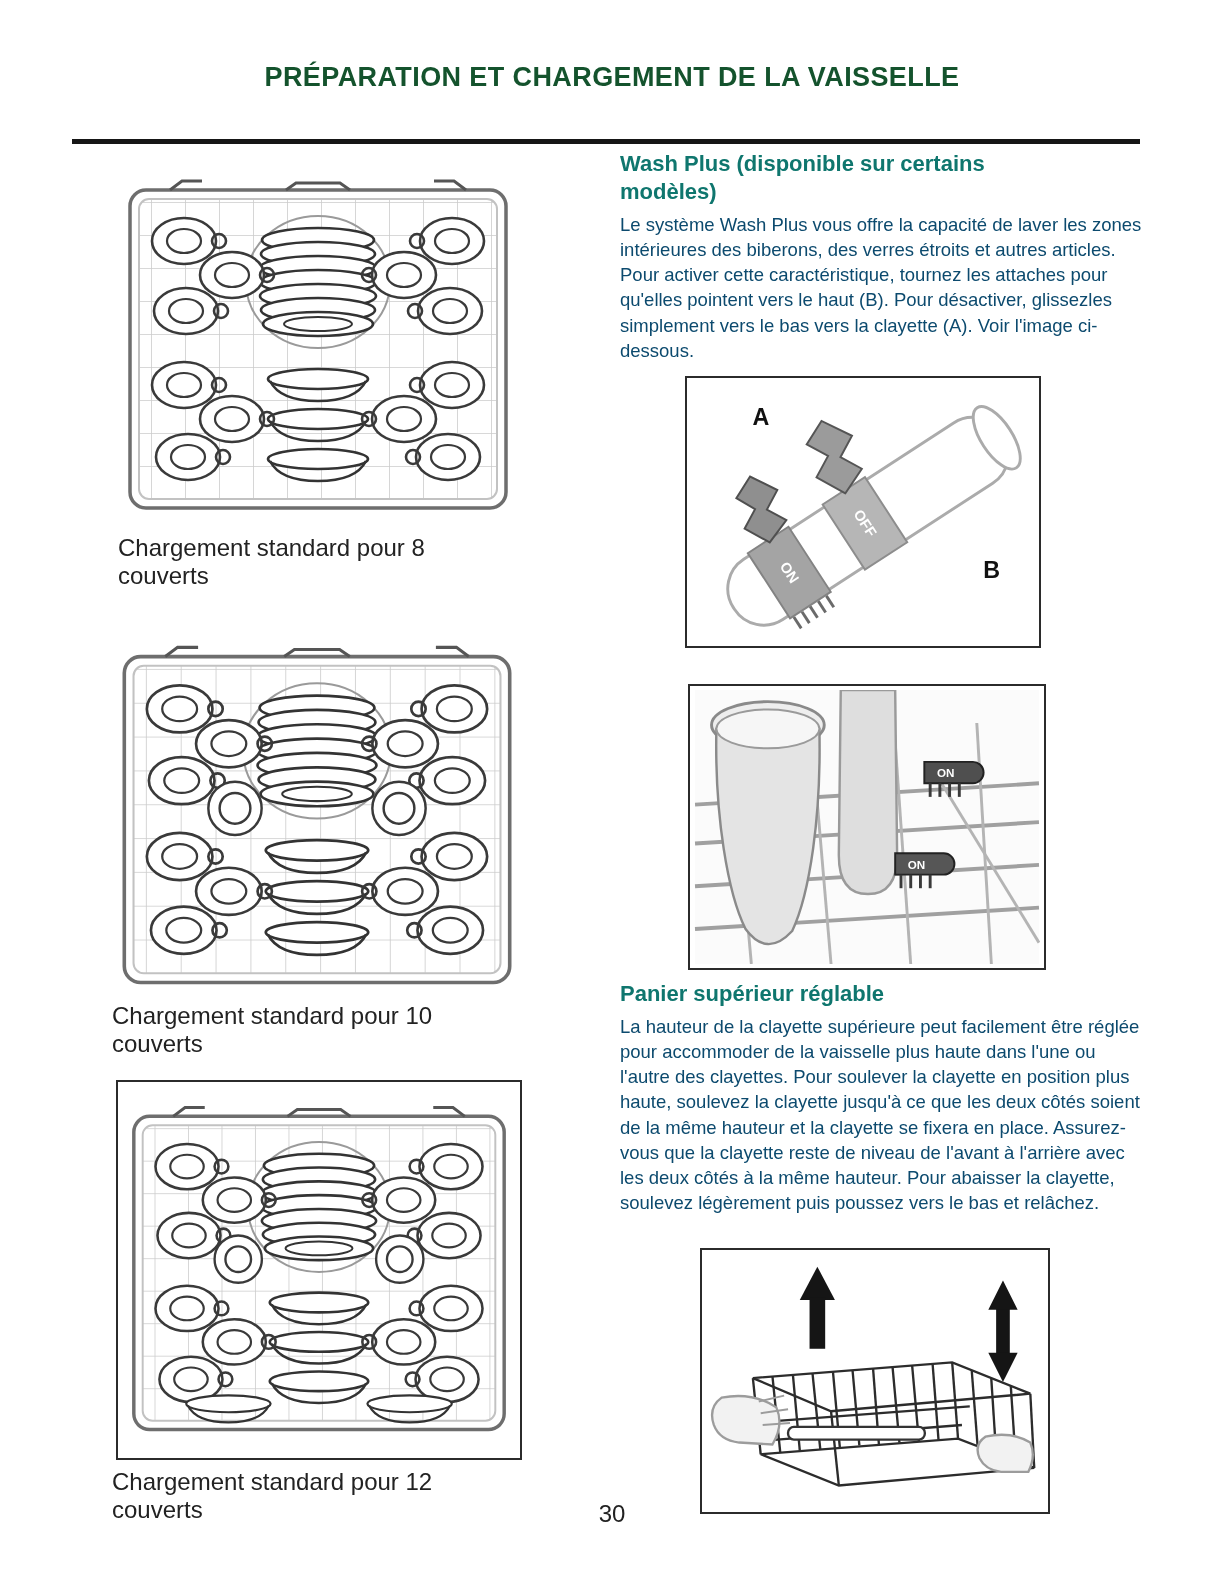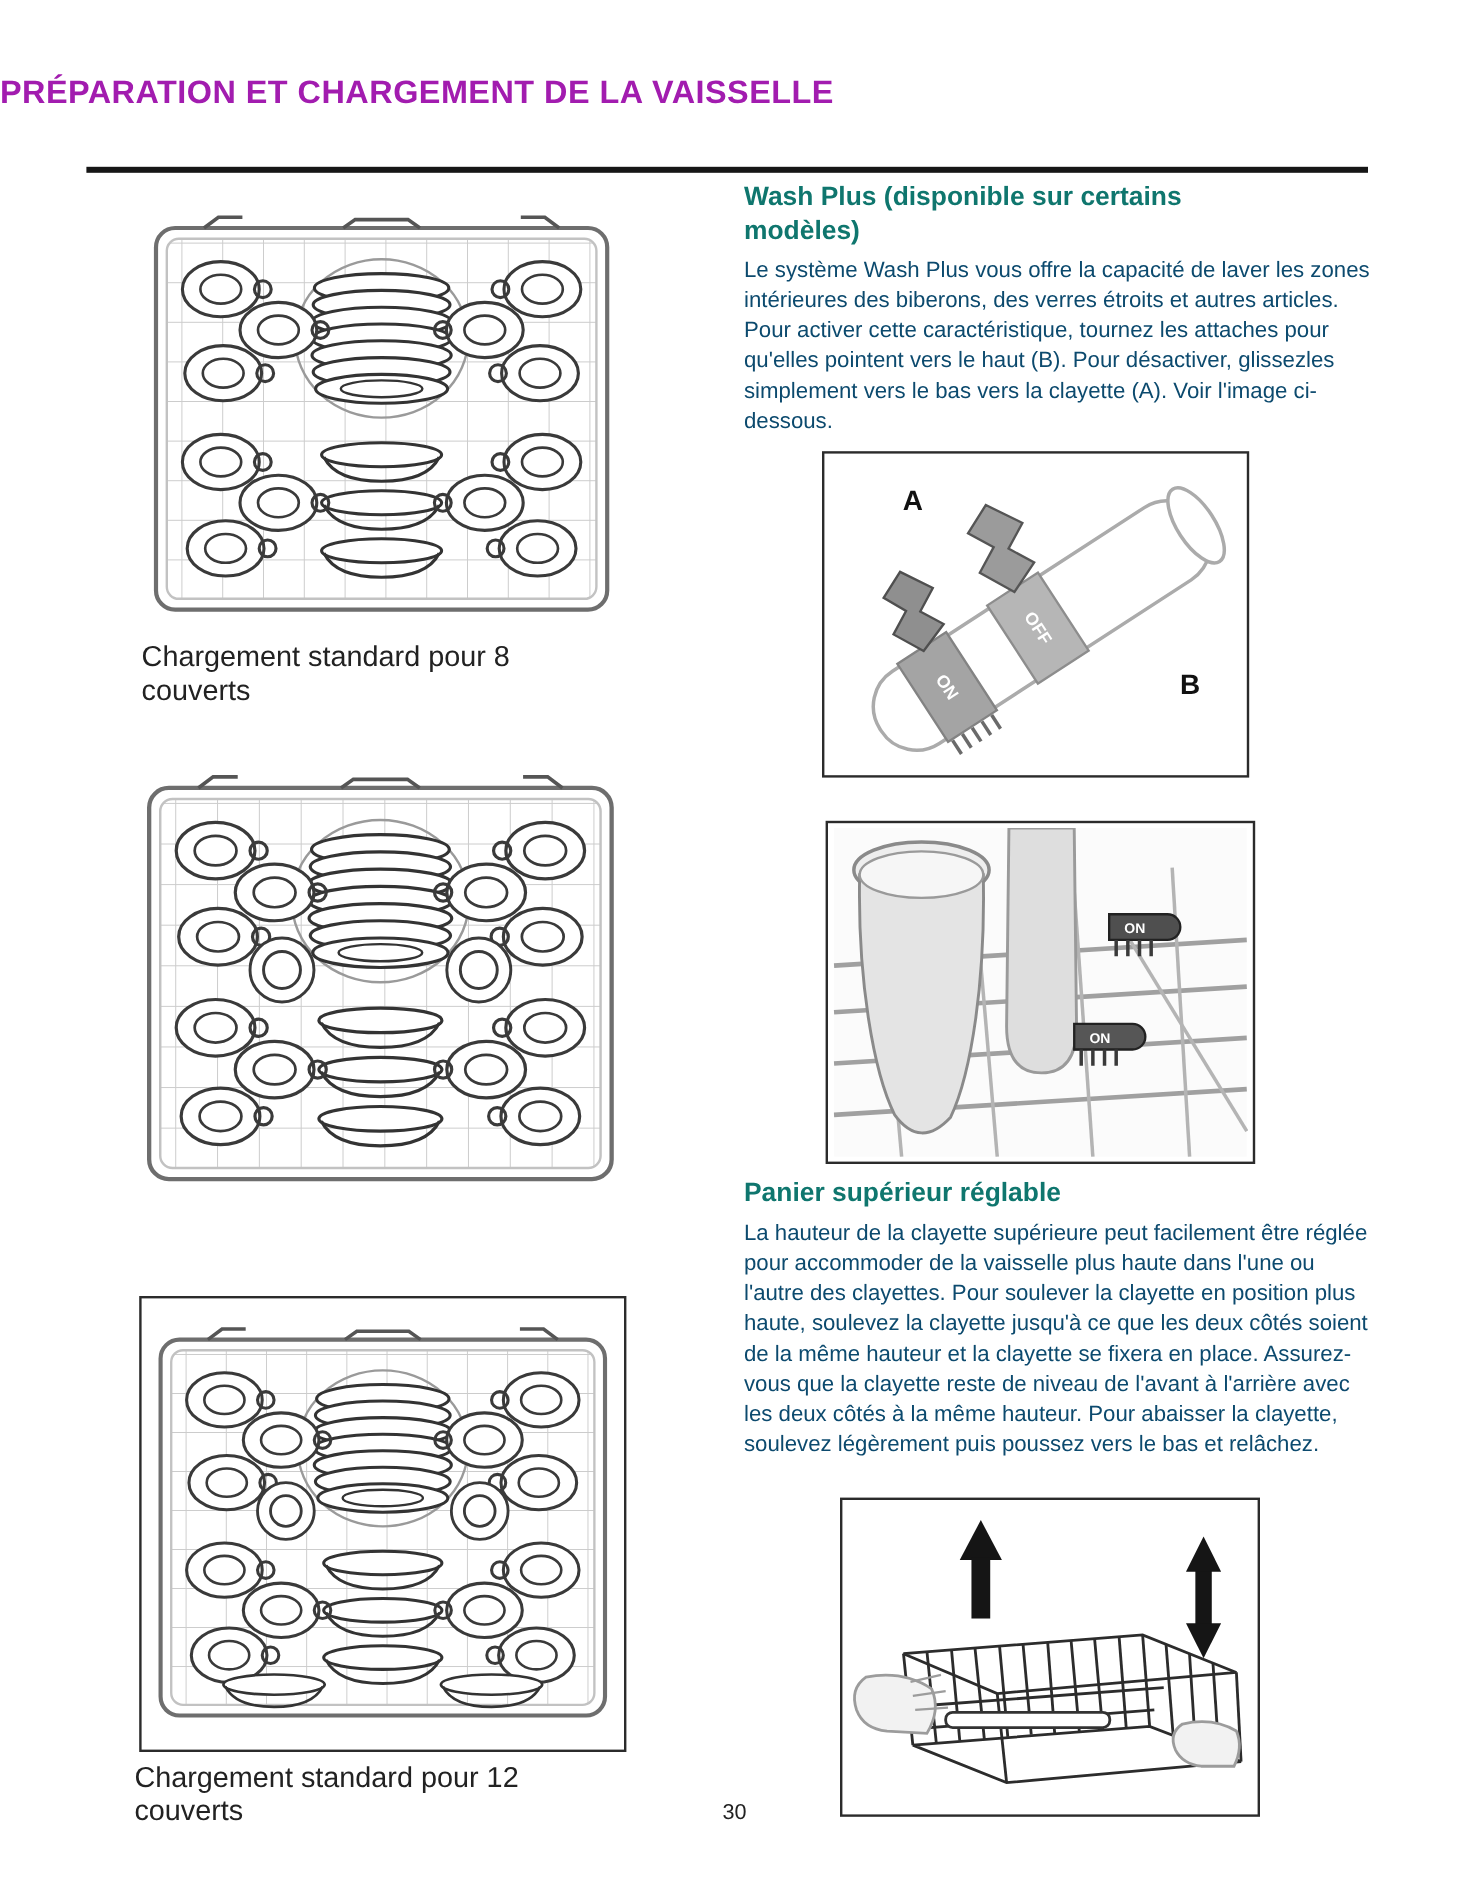--- a/index.html
+++ b/index.html
@@ -3,42 +3,42 @@
 <meta charset="utf-8">
 <style>
   * { margin:0; padding:0; box-sizing:border-box; }
   html,body { background:#ffffff; }
   .page{
     position:relative; width:1224px; height:1584px; background:#ffffff;
     font-family:"Liberation Sans", sans-serif; color:#1c1c1c; overflow:hidden;
     margin:0 auto;
   }
   .title{
-    position:absolute; top:62px; left:0; width:100%; text-align:left;
-    font-size:27px; font-weight:700; letter-spacing:.4px; color:#a21caf;
+    position:absolute; top:62px; left:0; width:100%; text-align:center;
+    font-size:27px; font-weight:700; letter-spacing:.4px; color:#14532d;
   }
   .rule{
     position:absolute; top:139px; left:72px; width:1068px; height:5px; background:#161616;
   }
   .caption{
     position:absolute; font-size:24px; text-align:left; color:#222;
   }
   .h2{
     position:absolute; font-size:22px; font-weight:700; line-height:1.27; color:#0f766e;
   }
   .para{
     position:absolute; font-size:18.5px; line-height:1.36; color:#0c4a6e; text-align:left;
   }
   .figbox{
     position:absolute; border:2px solid #2b2b2b; background:#fff;
   }
   .figbox > svg{ position:absolute; inset:4px; width:calc(100% - 8px); height:calc(100% - 8px); }
   .racksvg{ position:absolute; }
   .pagenum{
-    position:absolute; top:1500px; left:0; width:1224px; text-align:center; font-size:18px; color:#222;
+    position:absolute; top:1500px; left:0; width:1224px; text-align:center; font-size:24px; color:#222;
   }
   svg text{ font-family:"Liberation Sans", sans-serif; }
 </style>
 </head>
 <body>
 
 <svg width="0" height="0" style="position:absolute" aria-hidden="true">
   <defs>
     <pattern id="gridpat" width="34" height="33" patternUnits="userSpaceOnUse">
       <path d="M34,0 V33 M0,33 H34" stroke="#cccccc" stroke-width="1.6" fill="none"></path>
@@ -105,20 +105,21 @@
 
   <svg class="racksvg" style="left:112px; top:636px;" width="410" height="361" viewBox="0 0 400 352">
     <use href="#sym-rack"></use>
     <g fill="#ffffff" stroke="#3a3a3a" stroke-width="2.4">
       <circle cx="120" cy="168" r="26"></circle>
         <circle cx="120" cy="168" r="15"></circle>
       <circle cx="280" cy="168" r="26"></circle>
         <circle cx="280" cy="168" r="15"></circle>
     </g>
   </svg>
+  <div class="caption" style="left:112px; top:1002px; width:410px;">Chargement standard pour 10 couverts</div>
 
   <div class="figbox" style="left:116px; top:1080px; width:406px; height:380px;">
     <svg viewBox="0 0 400 352" preserveAspectRatio="xMidYMid meet">
       <use href="#sym-rack"></use>
       <g fill="#ffffff" stroke="#3a3a3a" stroke-width="2.4">
         <circle cx="118" cy="165" r="24"></circle>
           <circle cx="118" cy="165" r="13"></circle>
         <circle cx="282" cy="165" r="24"></circle>
           <circle cx="282" cy="165" r="13"></circle>
       </g>

